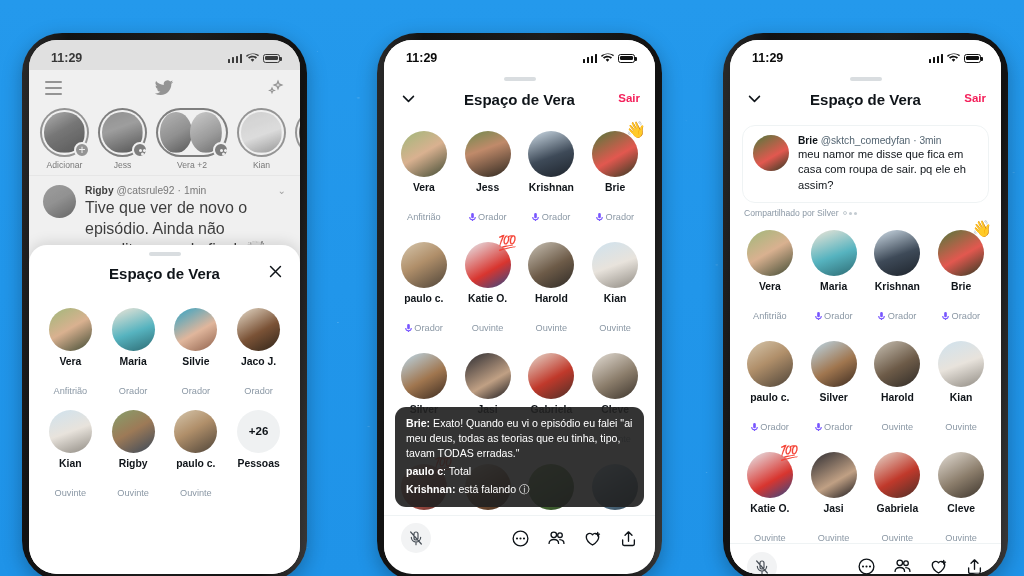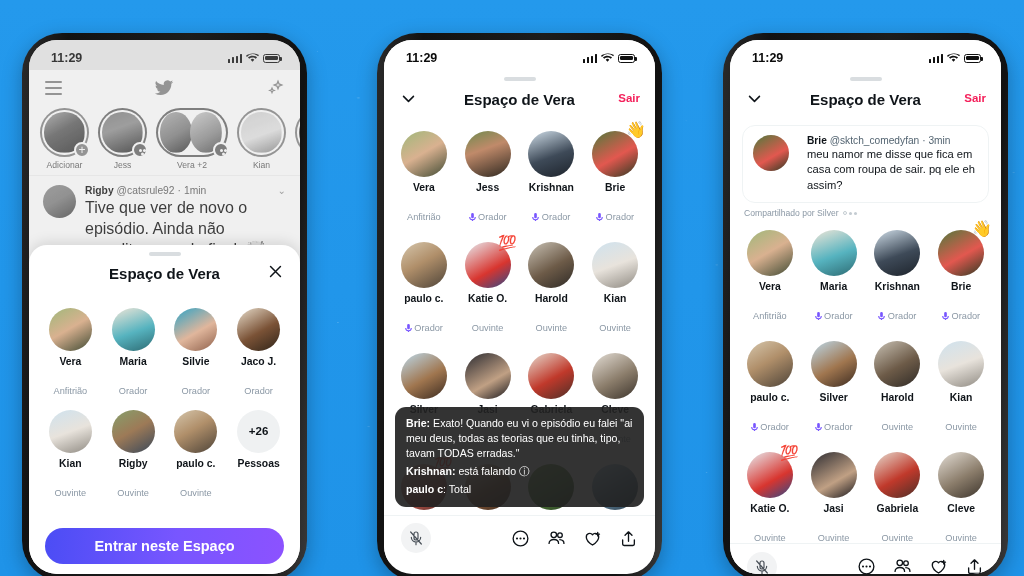--- a/index.html
+++ b/index.html
@@ -149,21 +149,21 @@
     border-top:1px solid #eff3f4; height:46px; display:flex; align-items:center;
     padding:0 17px; background:#fff;
   }
   .mic-btn{ width:30px;height:30px;border-radius:50%;background:#f2f3f4;display:flex;align-items:center;justify-content:center;color:#4a5159;}
   .sp-icons{ margin-left:auto; display:flex; align-items:center; gap:17px; color:#0f1419;}
   .sp-icons svg{ width:19px;height:19px; }
 
   
   .card{
     margin:10px 12px 0; border:1px solid #eff3f4; border-radius:13px; padding:9px 10px;
-    display:flex; gap:18px;
+    display:flex; gap:9px;
   }
   .card .pfp{ width:36px;height:36px;border-radius:50%;flex:0 0 36px;background-size:cover;background-position:center;}
   .card-head{ font-size:10.2px;color:#536471;}
   .card-head b{color:#0f1419;}
   .card-text{ font-size:11.2px;color:#0f1419;line-height:1.38;margin-top:1px;}
   .shared{ font-size:8.6px;color:#8b98a5;padding:5px 0 0 14px;display:flex;align-items:center;gap:4px;}
   .dots3{ display:flex;gap:2px;align-items:center;}
   .dots3 i{width:3px;height:3px;border-radius:50%;background:#c4ccd2;display:block;}
   .dots3 i:first-child{background:none;border:1px solid #c4ccd2;width:4px;height:4px;}
 </style>
@@ -342,21 +342,20 @@
               <span>Ouvinte</span>
             </div>
         </div>
         <div class="person">
           <div class="p-av count">+26</div>
           <div class="p-name">Pessoas</div>
         </div>
       </div>
 
       <div class="sheet-foot">
-        <button class="cta">Entrar neste Espaço</button>
       </div>
     </div>
   </div>
 </div>
 
 <div class="phone p2">
   <div class="screen">
     <div class="statusbar white">
       <span>11:29</span>
       <span class="sb-right">
@@ -502,24 +501,24 @@
         <div class="person">
           <div class="sp-av" style="background-image:linear-gradient(150deg,#bcdcf0,#5e7f96 55%,#2b3f4e)"></div>
         </div>
       </div>
 
       <div class="caption">
         <div>
           <b>Brie:</b><span> Exato! Quando eu vi o episódio eu falei "ai meu deus, todas as teorias que eu tinha, tipo, tavam TODAS erradas."</span>
         </div>
         <div class="cap-line">
+          <b>paulo c</b><span>: Total</span>
+        </div>
+        <div class="cap-line">
           <b>Krishnan:</b><span> está falando ⓘ</span>
-        </div>
-        <div class="cap-line">
-          <b>paulo c</b><span>: Total</span>
         </div>
       </div>
     </div>
 
     <div class="sp-bottom">
       <div class="mic-btn">
         <svg width="16" height="16" viewBox="0 0 24 24">
             <path fill="none" stroke="currentColor" stroke-width="1.8" stroke-linecap="round" d="M12 3a3 3 0 0 1 3 3v6a3 3 0 0 1-6 0V6a3 3 0 0 1 3-3Zm-7 8a7 7 0 0 0 14 0M12 19v3M4 3l16 18"></path>
           </svg>
       </div>

